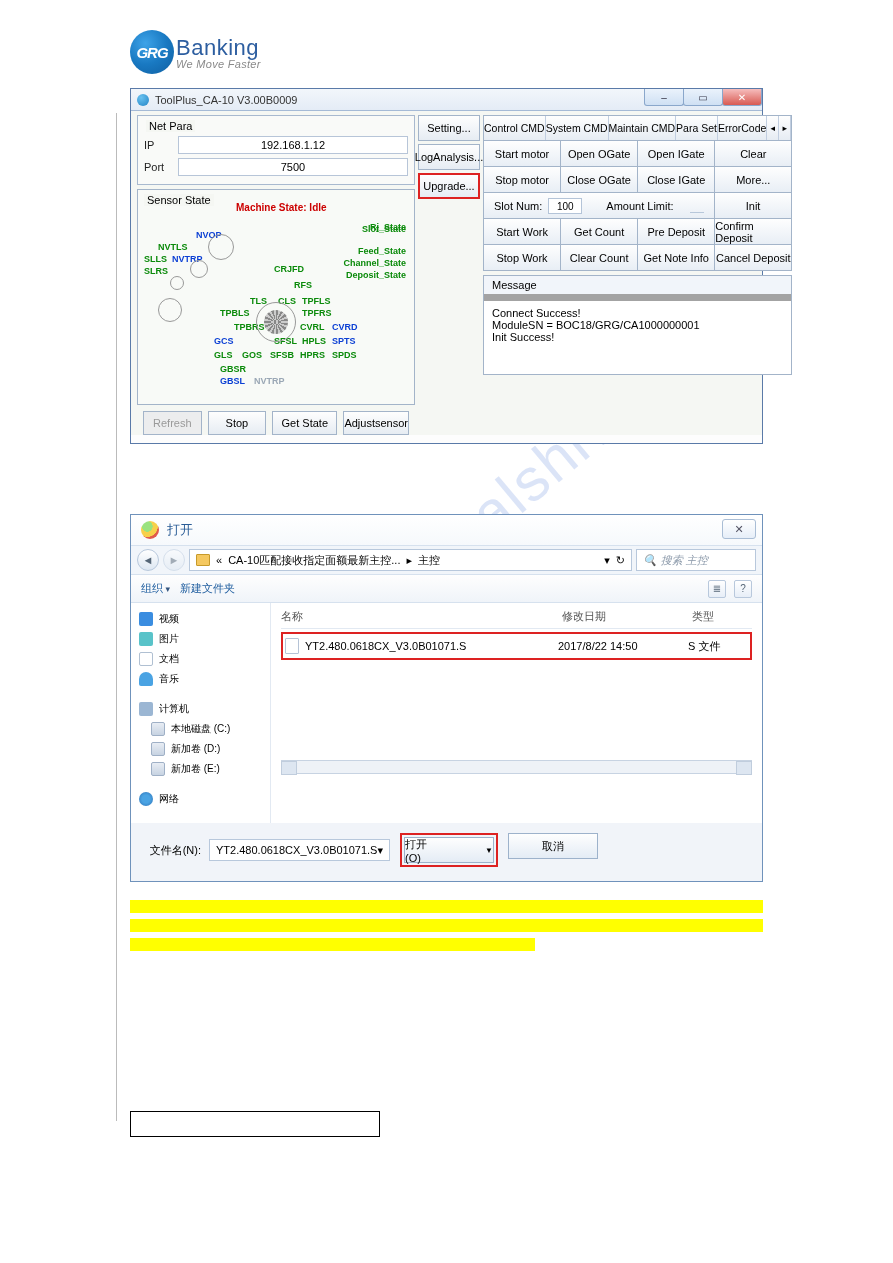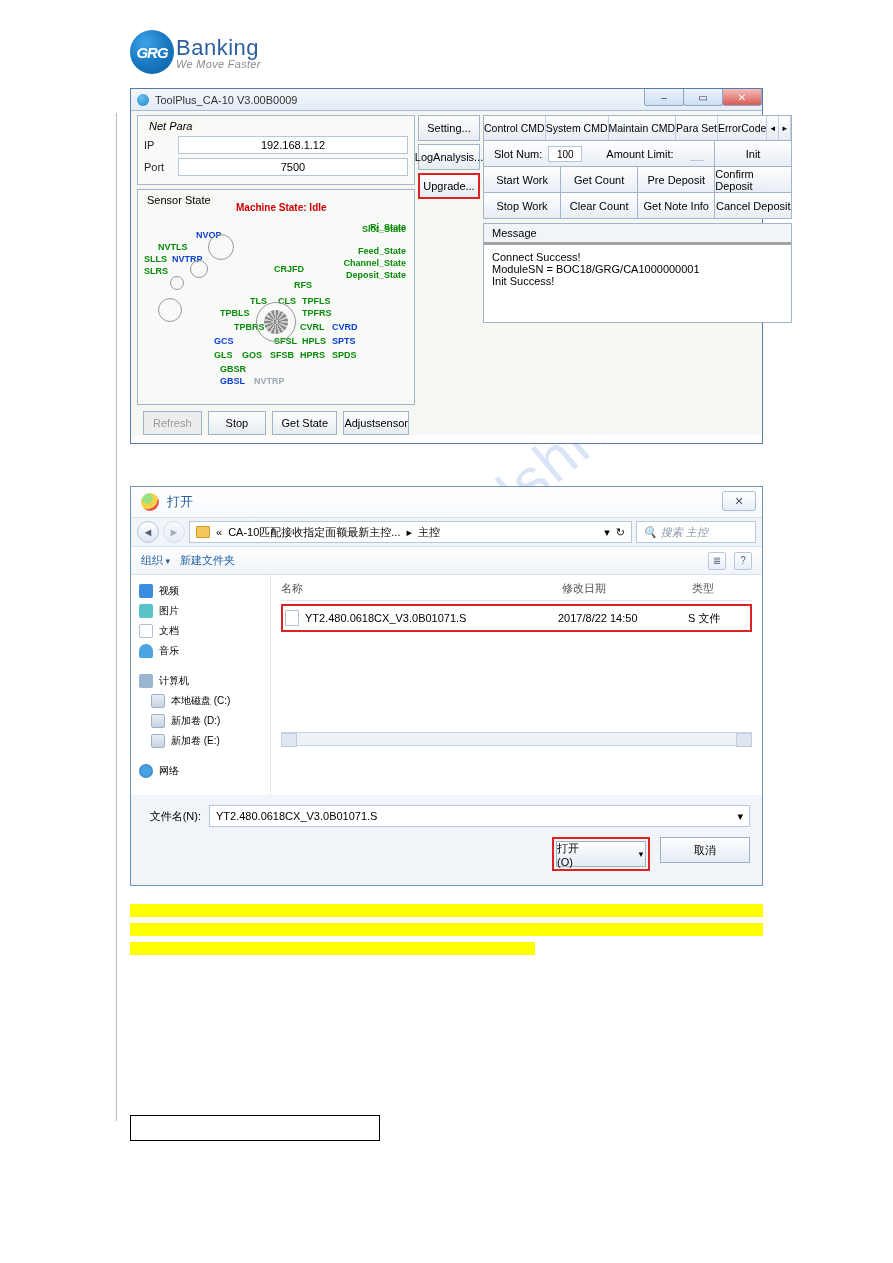--- a/index.html
+++ b/index.html
@@ -53,21 +53,21 @@
     display: flex; gap: 0; padding: 4px 6px 0 6px; background: url(#) #f5f7f3;
   }
   .panel-left { width: 278px; }
   .panel-cmd  { width: 68px; }
   .panel-right{ flex: 1; }
 
   .fieldset {
     border: 1px solid #a8b9cf; padding: 4px 6px 6px; margin: 0 0 4px 0;
     background: rgba(255,255,255,.4);
   }
-  .fs-title { font-size: 11px; margin: -10px 0 2px 2px; background: #f5f7f3; display: inline-block; padding: 0 3px; font-style: italic; }
+  .fs-title { font-size: 11px; margin: -10px 0 2px 2px; background: #f5f7f3; display: inline-block; padding: 0 3px; }
 
   .row { display: flex; align-items: center; height: 22px; }
   .lab { width: 34px; color: #222; }
   .val { flex: 1; text-align: center; }
   .ipbox, .portbox {
     flex: 1; height: 18px; background: #fff; border: 1px solid #b7c5d8;
     display: flex; align-items: center; justify-content: center; font-size: 11px;
   }
 
   .btn {
@@ -97,38 +97,38 @@
     border-right: 1px solid #a3b4c9; border-bottom: 1px solid #a3b4c9;
     background: linear-gradient(#fefefe,#e8eef5); font-size: 11px;
   }
   .slot-row { display: flex; align-items: center; height: 26px; border-right:1px solid #a3b4c9; border-bottom:1px solid #a3b4c9; background: linear-gradient(#fefefe,#e8eef5);}
   .slot-row .lbl { padding: 0 6px 0 10px; }
   .slot-row .num { width: 34px; height: 16px; border:1px solid #b4c4d8; background:#fff; text-align:center; font-size:10px; line-height:16px; }
   .slot-row .amt { margin-left: 14px; }
   .slot-row .line { flex:1; height: 14px; border-bottom:1px solid #b7c7da; margin: 0 10px; }
 
   .msg-box { border:1px solid #a3b4c9; background:#fff; padding:6px 8px; min-height: 100px; font-size:11px; }
-  .msg-title { border-bottom:3px solid #a3a3a3; margin:-6px -8px 6px; padding:3px 8px; font-size:11px; background:#f1f5fa;}
+  .msg-title { border-bottom:7px solid #a3a3a3; margin:-6px -8px 6px; padding:3px 8px; font-size:11px; background:#f1f5fa;}
 
   .sensor-box { border:1px solid #a3b4c9; padding:4px 4px 6px; margin-top:2px; height: 216px; position:relative; background: rgba(255,255,255,.35);}
   .sensor-title { font-size:11px; display:inline-block; background:#f5f7f3; padding:0 3px; margin:-10px 0 0 2px; }
   .diagram { position:absolute; inset:14px 6px 6px 6px; }
   .diag-txt { position:absolute; font-size:9px; font-weight:bold; white-space:nowrap; }
   .d-green { color:#0a8a0a; }
   .d-blue  { color:#0b3fd4; }
   .d-red   { color:#c00; font-size:10px; font-weight:bold; }
   .d-gray  { color:#9aa7b5; }
   .shape   { position:absolute; border:1px solid #999; border-radius:50%; background:rgba(255,255,255,0); }
 
   .bottom-btns { display:flex; gap:6px; padding:6px 6px 0; }
   .bottom-btns .btn { width: 70px; }
   .bottom-btns .btn.wide { width: 78px; }
 
   
-  .dlg-wrap { margin-top: 42px; border:1px solid #6f92bb; background:#fff; position:relative; }
+  .dlg-wrap { margin-top: 70px; border:1px solid #6f92bb; background:#fff; position:relative; }
   .dlg-top  { height: 30px; display:flex; align-items:center; gap:8px; padding:0 10px; color:#2a5c96; background: linear-gradient(#ffffff,#f6f9fc); }
   .dlg-top .ico {
     width:18px; height:18px; background: radial-gradient(circle at 35% 30%, #9ae27f 0 30%, #f7d04a 32% 60%, #e05a4c 62% 100%);
     border-radius:50%;
   }
   .dlg-top .title { font-size:13px; }
   .dlg-x { position:absolute; right:6px; top:4px; width:34px; height:20px; border:1px solid #a9bdd5; border-radius:3px; background:linear-gradient(#fff,#e6eef8); display:flex;align-items:center;justify-content:center; font-size:11px; color:#556;}
   .dlg-nav { height:30px; display:flex; align-items:center; gap:4px; padding:0 6px; background:#f1f5fa; border-top:1px solid #d6e1ee; border-bottom:1px solid #d6e1ee; }
   .nav-btn { width:22px;height:22px;border-radius:50%;background:linear-gradient(#fff,#dde7f2);border:1px solid #b8c8dc;display:flex;align-items:center;justify-content:center;color:#567; }
   .addr    { flex:1; height:22px; border:1px solid #b8c8dc; background:#fff; display:flex; align-items:center; gap:6px; padding:0 6px; font-size:11px; }
@@ -155,21 +155,21 @@
   .file-head { display:flex; font-size:11px; color:#555; border-bottom:1px solid #e2e9f2; padding-bottom:4px; }
   .fh-name { flex:1; }
   .fh-date { width:130px; }
   .fh-type { width:60px; }
   .red-row-outline { border:2px solid #d22; padding:2px; margin-top:3px; }
   .file-row { display:flex; align-items:center; height:20px; font-size:11px; }
   .file-row .fi { width:14px;height:16px;background:#fff;border:1px solid #b5c3d6;border-radius:1px;margin-right:6px; }
   .scroll-h { height:14px; border:1px solid #c7d3e2; background:#eef2f7; margin-top:100px; position:relative; }
   .scroll-h::before,.scroll-h::after{content:"";position:absolute;top:0;width:14px;height:12px;background:#dde6f1;border:1px solid #c0cddd;}
   .scroll-h::before{left:-1px;} .scroll-h::after{right:-1px;}
-  .dlg-bottom { padding:10px 12px 14px; background:#f1f4f9; display:flex; flex-direction:column; gap:10px; }
+  .dlg-bottom { padding:10px 12px 14px; background:#f1f4f9; display:flex; flex-direction:row; gap:10px; }
   .fname-row { display:flex; align-items:center; gap:8px; }
   .fname-row .lbl { width:58px; text-align:right; font-size:11px; }
   .fname-input { flex:1; height:22px; border:1px solid #b8c8dc; background:#fff; padding:0 6px; font-size:11px; display:flex; align-items:center; }
   .dlg-bbar { display:flex; justify-content:flex-end; gap:10px; }
   .dlg-btn { width:90px;height:26px;border:1px solid #9db2cb;background:linear-gradient(#fefefe,#e4ecf5);display:flex;align-items:center;justify-content:center;font-size:11px;gap:47px; }
   .open-outline { border:2px solid #d22; }
 
   
   .hl-block { margin-top:18px; }
   .hl { background: #ffff00; display:block; height:13px; margin-bottom:6px; }
@@ -301,20 +301,31 @@
         <div class="right-tabs">
           <div class="tab">Control CMD</div>
           <div class="tab">System CMD</div>
           <div class="tab">Maintain CMD</div>
           <div class="tab">Para Set</div>
           <div class="tab">ErrorCode</div>
           <div class="tab nav">◂</div>
           <div class="tab nav">▸</div>
         </div>
 
+        <div class="cmd-grid">
+          <div class="cell">Start motor</div>
+          <div class="cell">Open OGate</div>
+          <div class="cell">Open IGate</div>
+          <div class="cell">Clear</div>
+
+          <div class="cell">Stop motor</div>
+          <div class="cell">Close OGate</div>
+          <div class="cell">Close IGate</div>
+          <div class="cell">More...</div>
+        </div>
 
         <div style="display:flex;">
           <div class="slot-row" style="flex:3;border-left:1px solid #a3b4c9;">
             <span class="lbl">Slot Num:</span>
             <span class="num">100</span>
             <span class="lbl amt">Amount Limit:</span>
             <span class="line"></span>
           </div>
           <div class="slot-row" style="flex:1;justify-content:center;">
             <span>Init</span>

